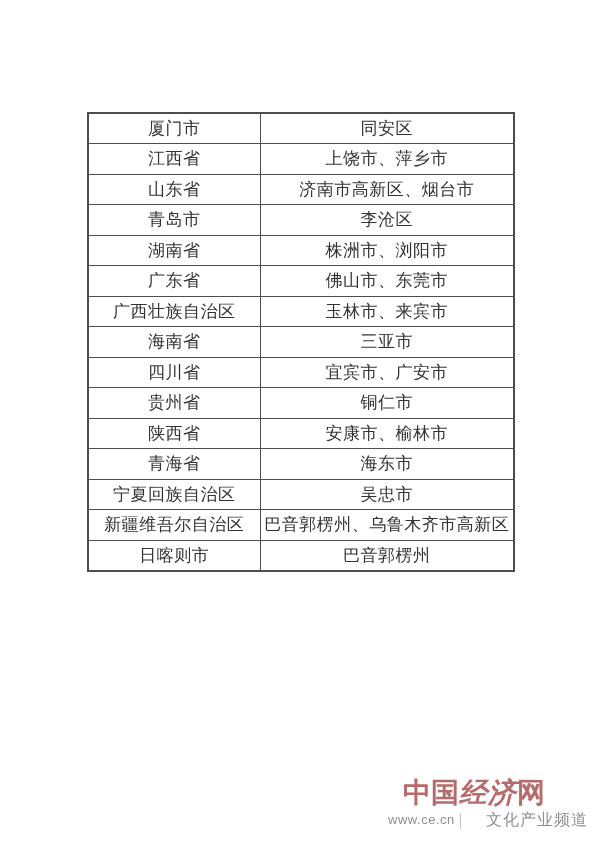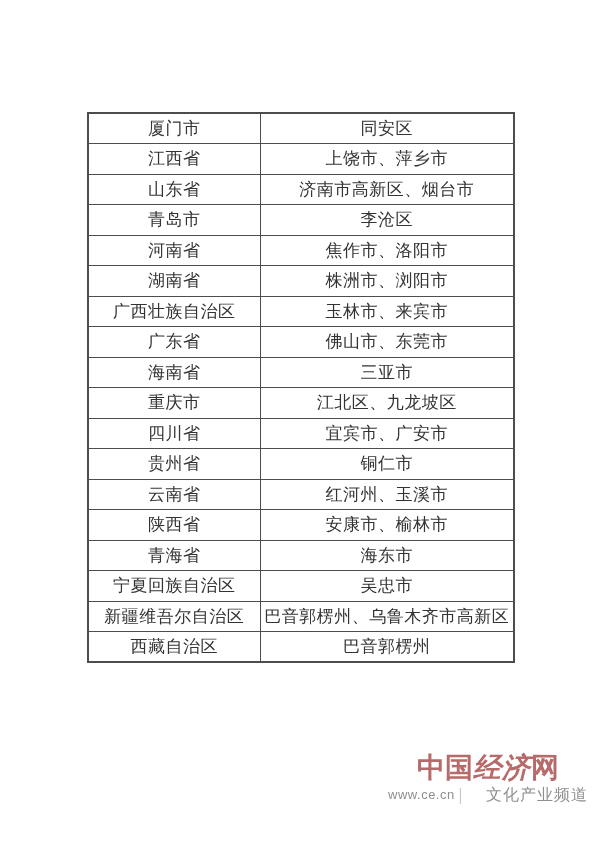--- a/index.html
+++ b/index.html
@@ -34,23 +34,22 @@
     color: #333333;
     letter-spacing: 0.5px;
     white-space: nowrap;
   }
   td.col-province { width: 156px; }
   td.col-cities   { width: 230px; }
 
   .watermark {
     position: absolute;
     left: 403px;
-    top: 752px;
+    top: 777px;
     width: 170px;
-    text-align: center;
     user-select: none;
   }
   .brand {
     color: #b66a6a;
     font-size: 28px;
     font-weight: bold;
     line-height: 32px;
     white-space: nowrap;
   }
   .brand .script {
@@ -100,73 +99,61 @@
       </tr>
         <tr>
         <td class="col-province">山东省</td>
         <td class="col-cities">济南市高新区、烟台市</td>
       </tr>
         <tr>
         <td class="col-province">青岛市</td>
         <td class="col-cities">李沧区</td>
       </tr>
         <tr>
-        <td class="col-province">河南省</td>
-        <td class="col-cities">焦作市、洛阳市</td>
+        <td class="col-province">湖南省</td>
+        <td class="col-cities">株洲市、浏阳市</td>
       </tr>
         <tr>
-        <td class="col-province">湖南省</td>
-        <td class="col-cities">株洲市、浏阳市</td>
+        <td class="col-province">广东省</td>
+        <td class="col-cities">佛山市、东莞市</td>
       </tr>
         <tr>
         <td class="col-province">广西壮族自治区</td>
         <td class="col-cities">玉林市、来宾市</td>
       </tr>
         <tr>
-        <td class="col-province">广东省</td>
-        <td class="col-cities">佛山市、东莞市</td>
-      </tr>
-        <tr>
         <td class="col-province">海南省</td>
         <td class="col-cities">三亚市</td>
-      </tr>
-        <tr>
-        <td class="col-province">重庆市</td>
-        <td class="col-cities">江北区、九龙坡区</td>
       </tr>
         <tr>
         <td class="col-province">四川省</td>
         <td class="col-cities">宜宾市、广安市</td>
       </tr>
         <tr>
         <td class="col-province">贵州省</td>
         <td class="col-cities">铜仁市</td>
-      </tr>
-        <tr>
-        <td class="col-province">云南省</td>
-        <td class="col-cities">红河州、玉溪市</td>
       </tr>
         <tr>
         <td class="col-province">陕西省</td>
         <td class="col-cities">安康市、榆林市</td>
       </tr>
         <tr>
         <td class="col-province">青海省</td>
         <td class="col-cities">海东市</td>
       </tr>
         <tr>
         <td class="col-province">宁夏回族自治区</td>
         <td class="col-cities">吴忠市</td>
       </tr>
         <tr>
         <td class="col-province">新疆维吾尔自治区</td>
         <td class="col-cities">巴音郭楞州、乌鲁木齐市高新区</td>
       </tr>
         <tr>
-        <td class="col-province">西藏自治区</td>
+        <td class="col-province">日喀则市</td>
         <td class="col-cities">巴音郭楞州</td>
       </tr>
       </tbody>
   </table>
 
   <div class="watermark">
     <div class="brand">
       <span>中国</span><span class="script">经济</span><span>网</span>
     </div>
     <div class="tagline">

